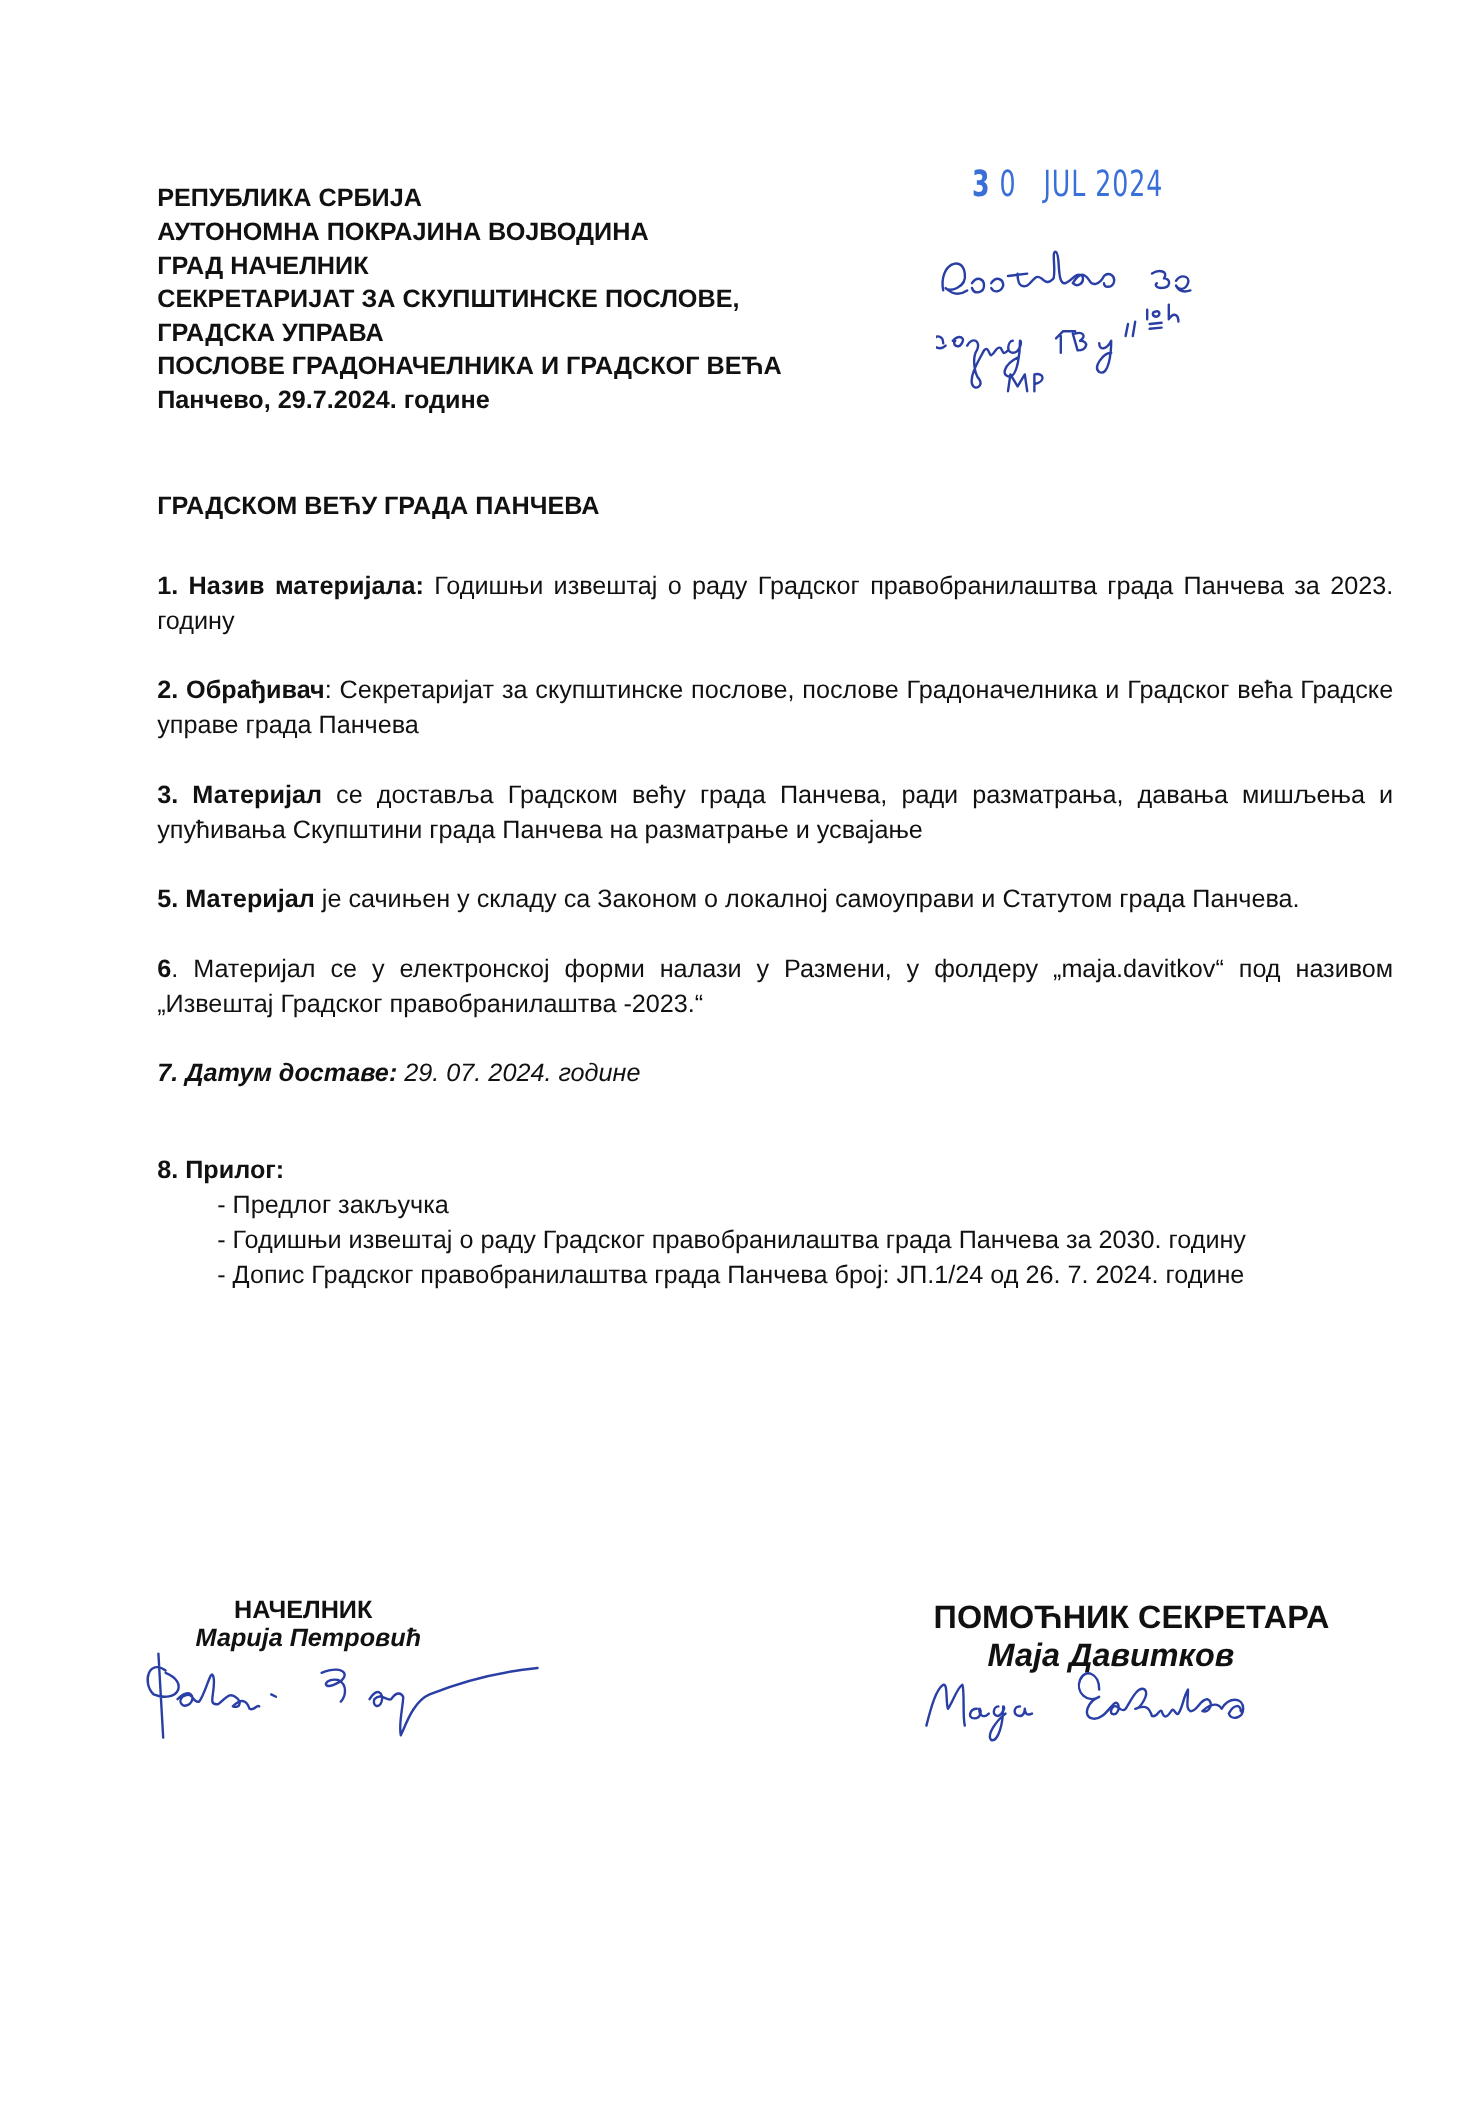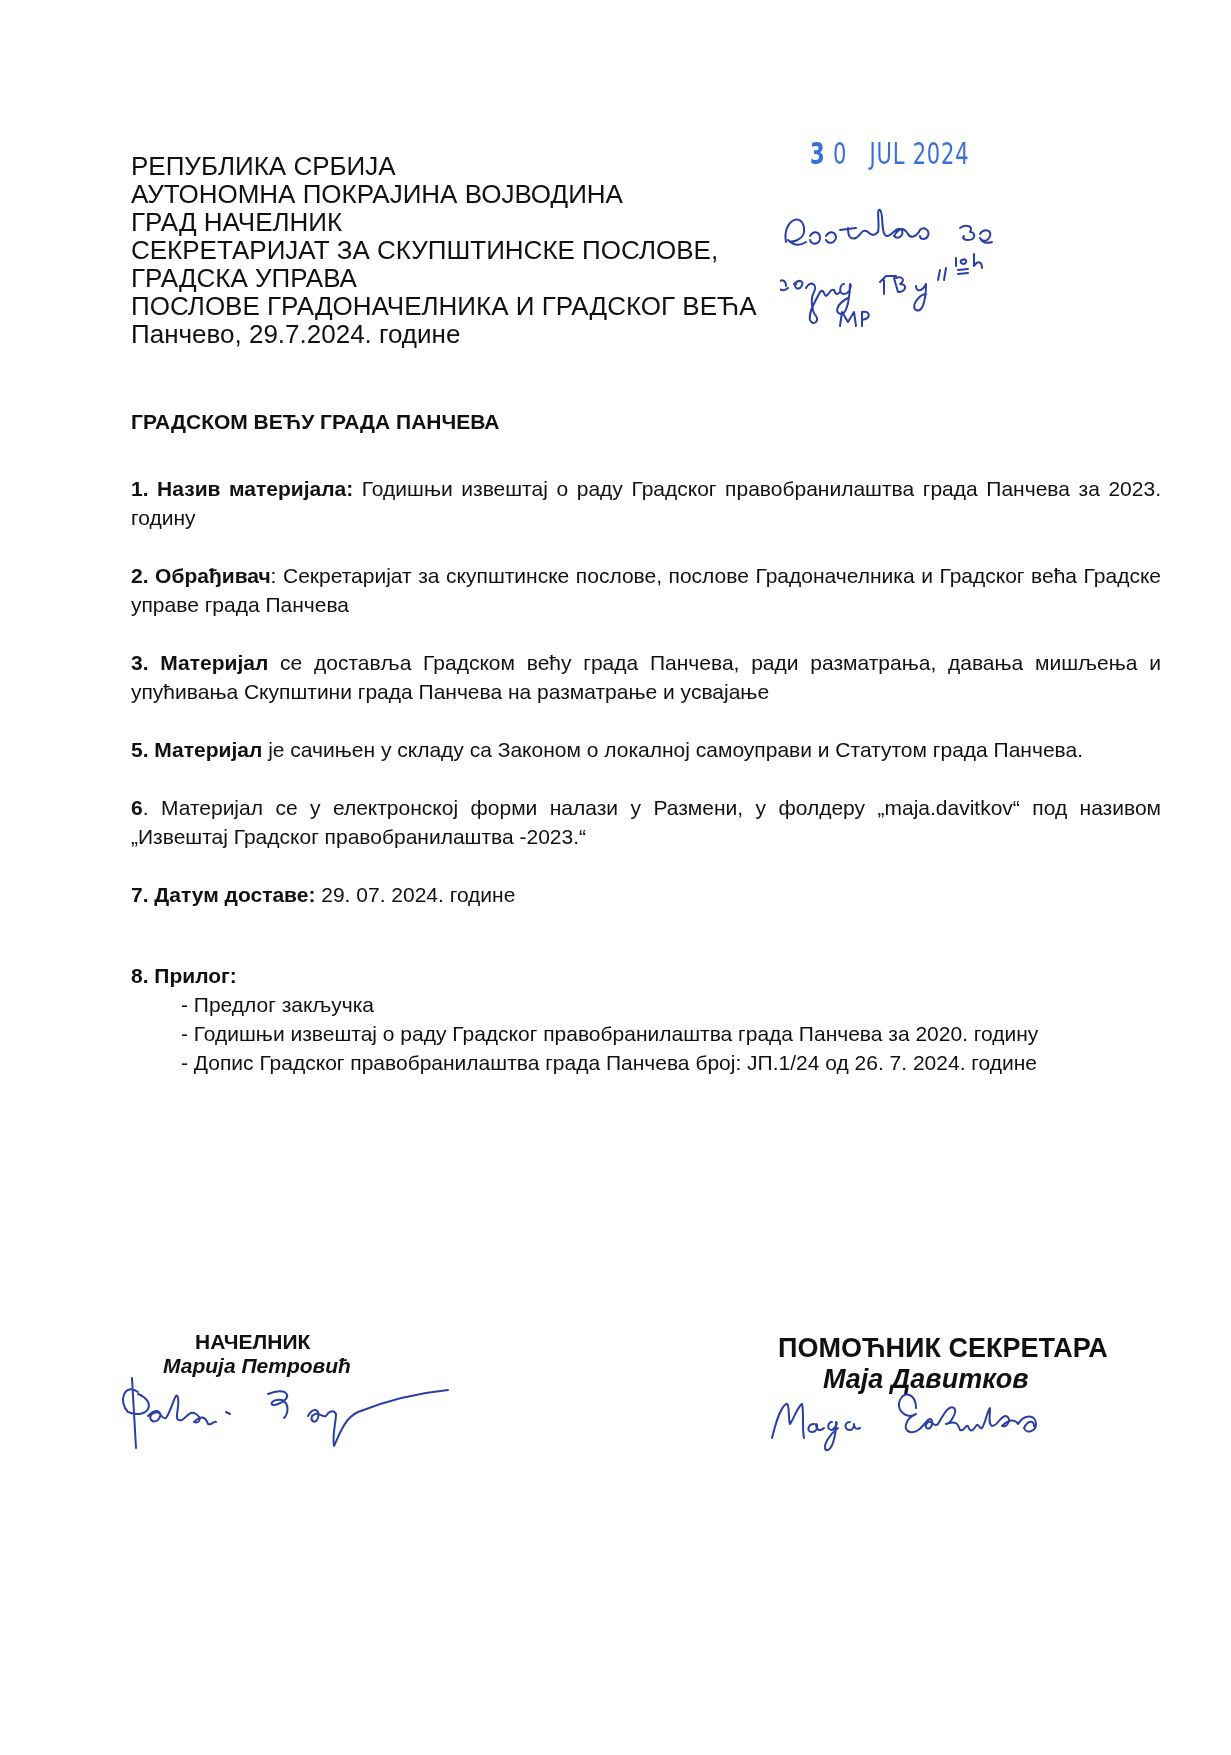--- a/index.html
+++ b/index.html
@@ -1,29 +1,29 @@
 <!DOCTYPE html>
 <html><head>
   <meta charset="utf-8">
   <style>
     html, body { margin: 0; padding: 0; background: #ffffff; }
     body { width: 1231px; height: 1755px; position: relative; overflow: hidden;
       font-family: "Liberation Sans", sans-serif; color: #111; }
     .page { position: absolute; left: 0; top: 0; width: 1231px; height: 1755px; background: #fff; }
-    .header { position: absolute; left: 131px; top: 152px; font-weight: normal; font-size: 26px; line-height: 28px; }
+    .header { position: absolute; left: 131px; top: 152px; font-weight: bold; font-size: 21px; line-height: 28px; }
     .header div { white-space: nowrap; }
     .stamp { position: absolute; left: 810px; top: 136px; color: #3a6fd8; font-family: "DejaVu Sans Condensed", "DejaVu Sans", sans-serif;
       font-size: 30px; letter-spacing: 1px; transform: scaleX(0.78); transform-origin: left top; white-space: nowrap; }
     .stamp .d1 { font-weight: bold; }
     .handnote { position: absolute; left: 780px; top: 200px; width: 380px; height: 150px; }
     .recipient { position: absolute; left: 131px; top: 410px; font-weight: bold; font-size: 21px; }
     .body { position: absolute; left: 131px; top: 474px; width: 1030px; font-size: 21px; line-height: 29px; }
     .item { text-align: justify; margin-bottom: 29px; }
     .item b { font-weight: bold; }
-    .item.tight { margin-bottom: 0; }
+    .item.tight { margin-bottom: 0; font-style: italic; }
     .attach-title { font-weight: bold; margin-top: 52px; }
     .attach-line { text-indent: 50px; text-align: justify; }
     .sig-left { position: absolute; left: 195px; top: 1330px; font-size: 21px; }
     .sig-left .role { font-weight: bold; }
     .sig-left .name { font-weight: bold; font-style: italic; margin-left: -32px; }
     .sig-right { position: absolute; left: 778px; top: 1333px; font-size: 27px; }
     .sig-right .role { font-weight: bold; }
     .sig-right .name { font-weight: bold; font-style: italic; margin-left: 45px; }
     .sign { position: absolute; }
     .sign svg path { fill: none; stroke: #2a3fa5; stroke-width: 2; stroke-linecap: round; stroke-linejoin: round; }
@@ -76,21 +76,21 @@
   <div class="body">
     <div class="item"><b>1. Назив материјала:</b><span> Годишњи извештај о раду Градског правобранилаштва града Панчева за 2023. годину</span></div>
     <div class="item"><b>2. Обрађивач</b><span>: Секретаријат за скупштинске послове, послове Градоначелника и Градског већа Градске управе града Панчева</span></div>
     <div class="item"><b>3. Материјал</b><span> се доставља Градском већу града Панчева, ради разматрања, давања мишљења и упућивања Скупштини града Панчева на разматрање и усвајање</span></div>
     <div class="item"><b>5. Материјал</b><span> је сачињен у складу са Законом о локалној самоуправи и Статутом града Панчева.</span></div>
     <div class="item"><b>6</b><span>. Материјал се у електронској форми налази у Размени, у фолдеру „maja.davitkov“ под називом „Извештај Градског правобранилаштва -2023.“</span></div>
     <div class="item tight"><b>7. Датум доставе:</b><span> 29. 07. 2024. године</span></div>
 
     <div class="attach-title">8. Прилог:</div>
     <div class="attach-line">-  Предлог закључка</div>
-    <div class="attach-line">- Годишњи извештај о раду Градског правобранилаштва града Панчева за 2020. годину</div>
+    <div class="attach-line">- Годишњи извештај о раду Градског правобранилаштва града Панчева за 2030. годину</div>
     <div class="attach-line">- Допис Градског правобранилаштва града Панчева број: ЈП.1/24 од 26. 7. 2024. године</div>
   </div>
 
   <div class="sig-left">
     <div class="role">НАЧЕЛНИК</div>
     <div class="name">Марија Петровић</div>
   </div>
   <div class="sign" style="left:118px; top:1372px;">
     <svg width="380" height="90" viewBox="0 0 380 90">
       <path d="M20 20 C 6 10, 0 30, 10 40 C 30 48, 40 30, 20 22 M14 6 l 4 70"></path>

